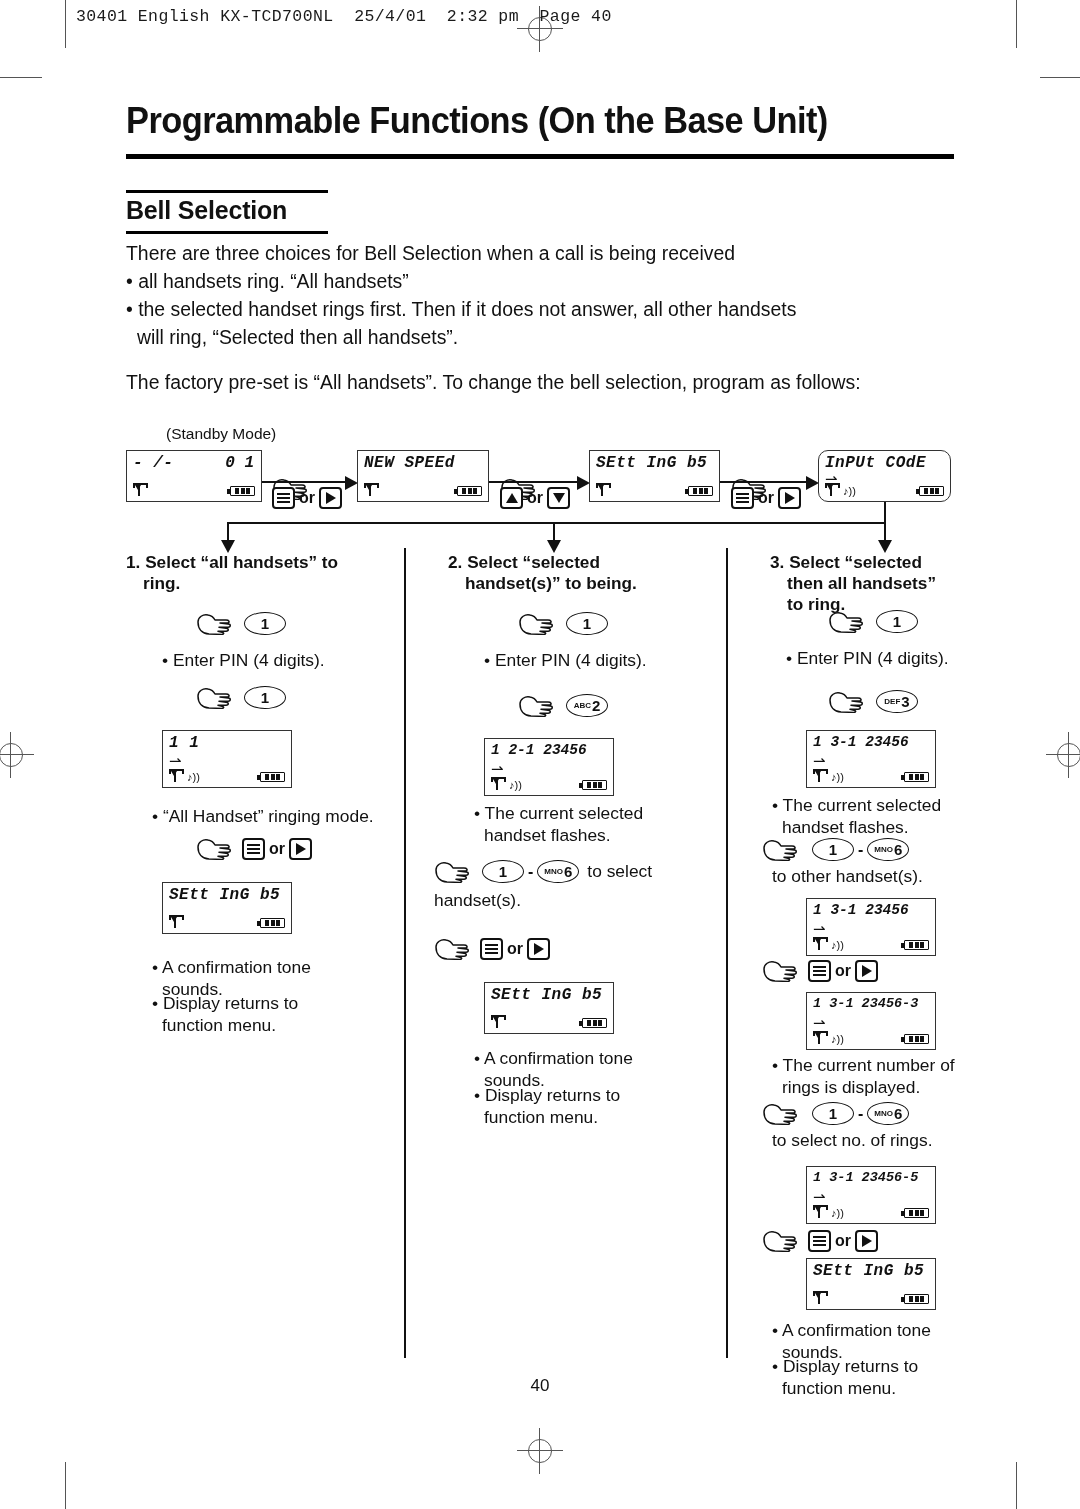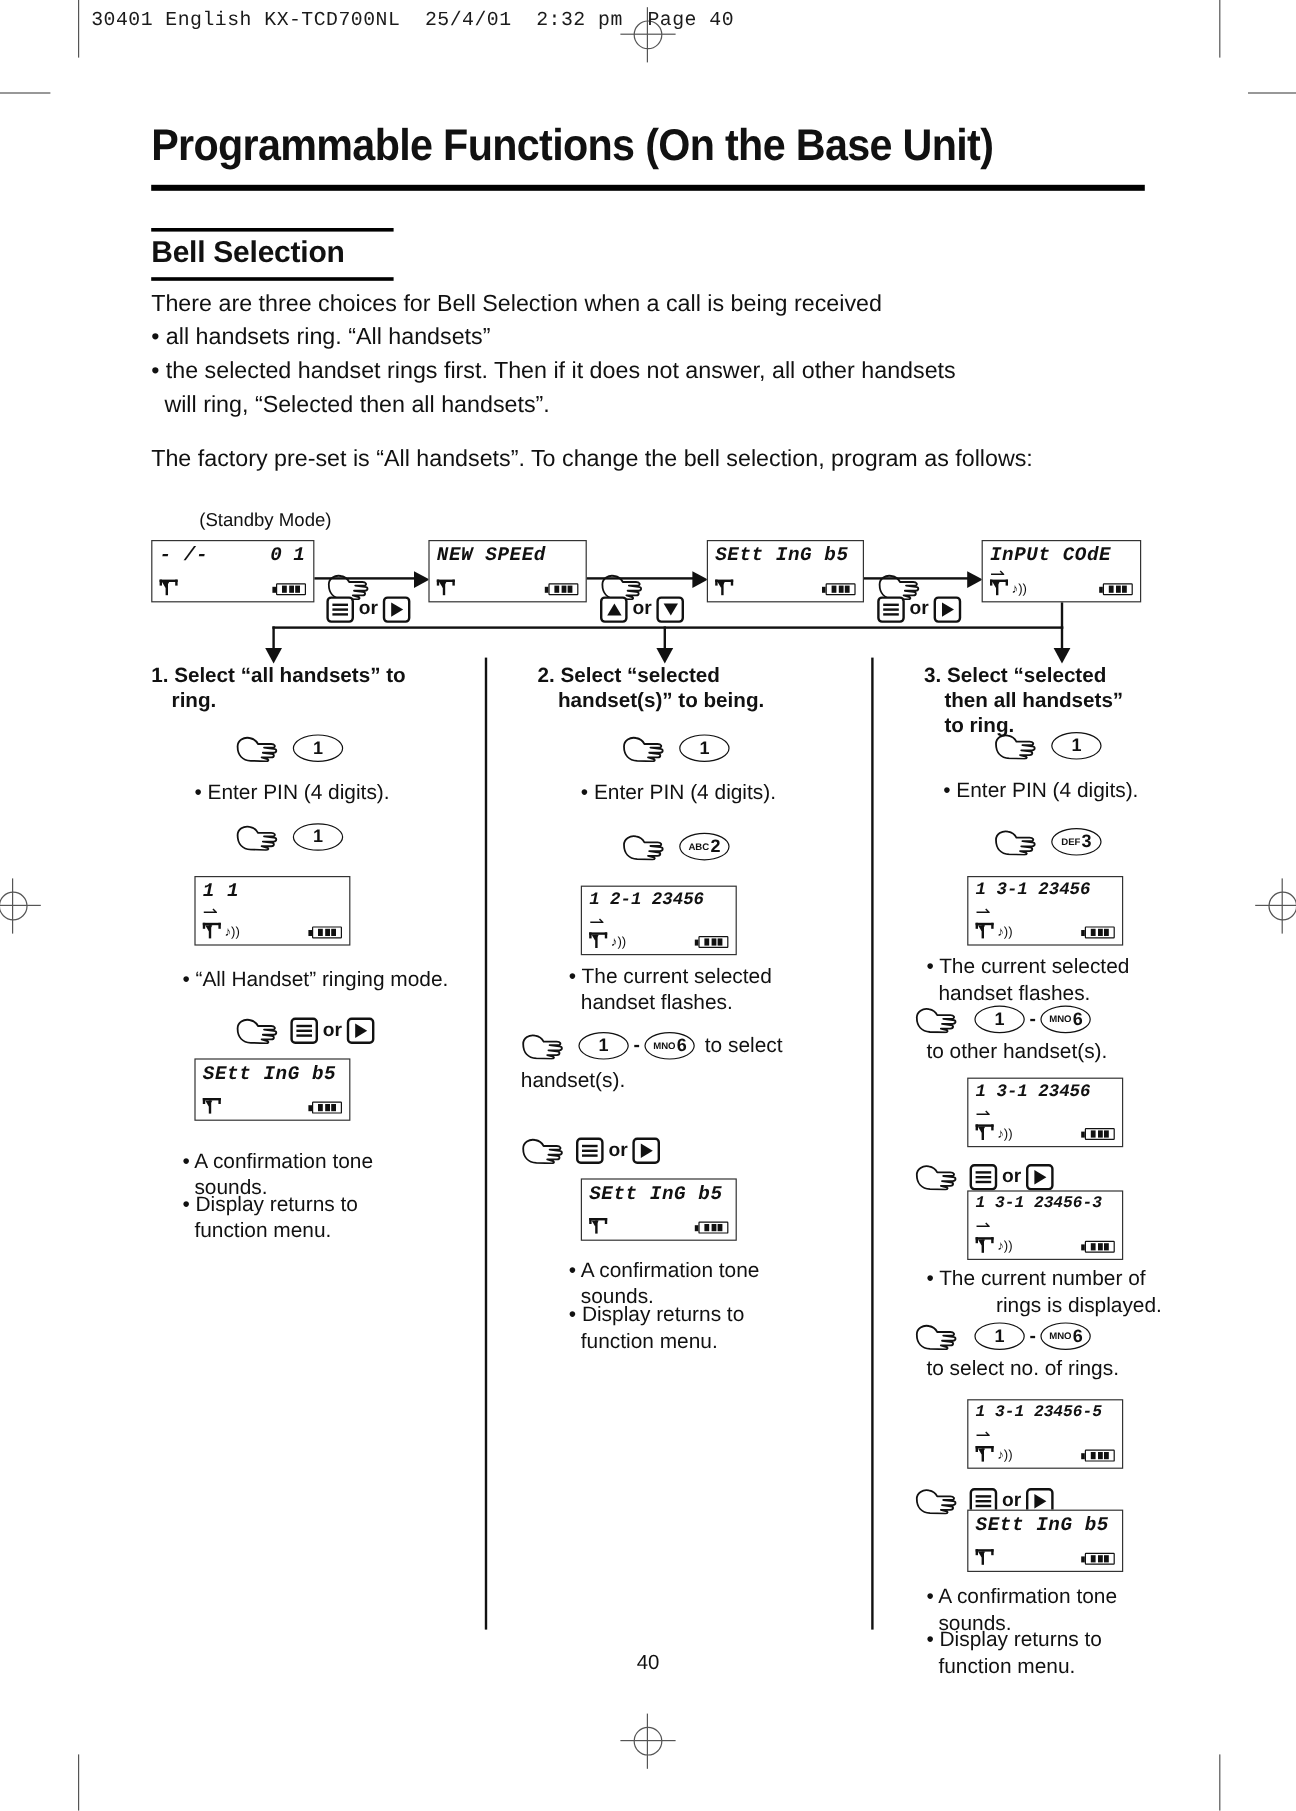--- a/index.html
+++ b/index.html
@@ -117,21 +117,21 @@
   .keysq {
     display: inline-flex; align-items: center; justify-content: center;
     width: 23px; height: 22px; border: 2px solid #111; border-radius: 4px;
     background: #fff; vertical-align: middle; font-size: 12px; line-height: 1;
   }
   .keysq .bars { display: flex; flex-direction: column; gap: 2px; }
   .keysq .bars span { display: block; width: 13px; height: 2px; background: #111; }
   .tri-r { width: 0; height: 0; border-top: 6px solid transparent; border-bottom: 6px solid transparent; border-left: 10px solid #111; }
   .tri-u { width: 0; height: 0; border-left: 6px solid transparent; border-right: 6px solid transparent; border-bottom: 10px solid #111; }
   .tri-d { width: 0; height: 0; border-left: 6px solid transparent; border-right: 6px solid transparent; border-top: 10px solid #111; }
-  .orword { font-size: 16px; font-weight: bold; vertical-align: middle; margin: 12px 4px; }
+  .orword { font-size: 16px; font-weight: bold; vertical-align: middle; margin: 2px 4px; }
 
   
   .hand { display: inline-block; vertical-align: middle; }
 
   
   .flowline { position: absolute; background: #111; }
   .arrowhead-r {
     position: absolute; width: 0; height: 0;
     border-top: 7px solid transparent; border-bottom: 7px solid transparent; border-left: 13px solid #111;
   }
@@ -297,21 +297,21 @@
         <span></span>
         <span></span>
       </span>
     </span>
   <span class="orword">or</span>
   <span class="keysq">
       <span class="tri-r"></span>
     </span>
 </div>
 
-<div class="lcd" style="left:818px;top:450px;width:133px;height:52px;">
+<div class="lcd" style="left:818px;top:450px;width:133px;height:52px;border-radius:10px;">
   <div class="seg">InPUt COdE</div>
   <div class="arrowin" style="top:20px;">⇀</div>
   <div class="ant">
     <span class="antglyph"><span class="antV"></span></span>
   </div>
   <div class="spk">♪))</div>
   <div class="batt">
       <i></i>
       <i></i>
       <i></i>
@@ -586,21 +586,21 @@
   <div class="ant"><span class="antglyph"><span class="antV"></span></span></div>
   <div class="spk">♪))</div>
   <div class="batt">
       <i></i>
       <i></i>
       <i></i>
     </div>
 </div>
 <div class="note bul" style="left:772px;top:1055px;">
   <span>• The current number of</span><br>
-  <span style="padding-left:10px;display:inline-block;margin-left:48px;">rings is displayed.</span>
+  <span style="padding-left:10px;display:inline-block;">rings is displayed.</span>
 </div>
 
 <div class="steprow" style="left:762px;top:1102px;">
   <svg width="38" height="22" viewBox="0 0 38 22">
       <path d="M2 9 C2 4,7 1,12 2 C16 2.7,18 5,19 7 L30 7 C33 7,34 9,32 10 L24 10 L32 11 C35 11,35 14,32 14.3 L23 14.3 L30 15.2 C33 15.4,33 18,30 18.2 L22 18.2 L26 19.3 C28.5 19.6,28 21.5,25.5 21.4 L13 21 C6 20.6,2 16,2 9 Z" fill="none" stroke="#111" stroke-width="1.5" stroke-linejoin="round"></path>
     </svg>
   <span class="keyround" style="margin-left:12px;">
       <span>1</span>
     </span>
   <span class="gapdash">-</span>

